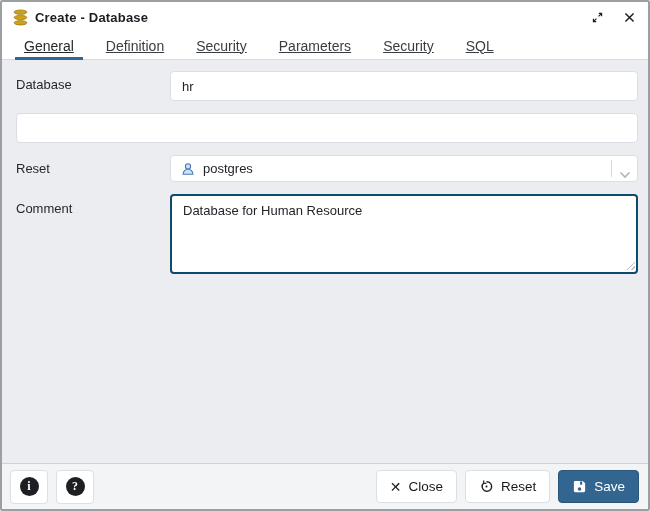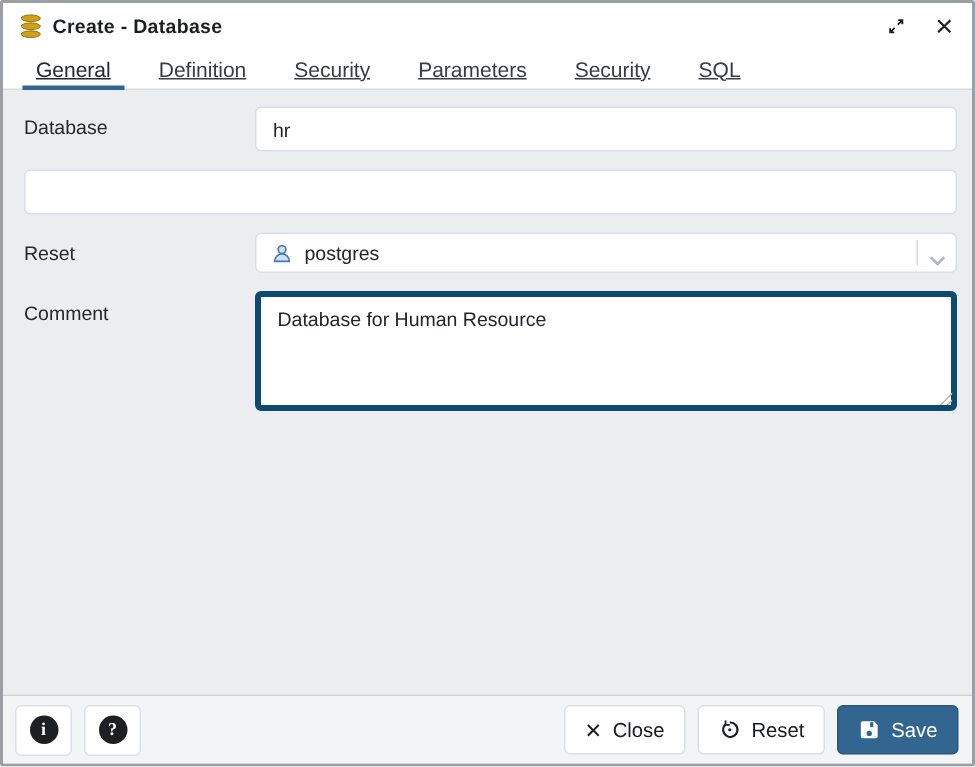--- a/index.html
+++ b/index.html
@@ -33,21 +33,21 @@
     padding:14px 11px;font-family:inherit;font-size:13px;color:#212429;background:#fff;outline:none;}
   
   .select{height:27px;box-sizing:border-box;border:1px solid #dbdfe5;border-radius:4px;background:#fff;
     display:flex;align-items:center;padding:0 6px 0 9px;cursor:pointer;justify-content:space-between;}
   .select .usr{width:16px;height:16px;flex:0 0 auto;}
   .select .sel-val{flex:1;font-size:13px;color:#212429;margin-left:7px;}
   .select .sel-div{width:1px;height:17px;background:#d4d7db;margin-right:7px;}
   .select .chev{width:12px;height:8px;flex:0 0 auto;}
   
   .ta-wrap{position:relative;flex:1;min-width:0;}
-  .ta{width:100%;box-sizing:border-box;height:80px;border:4px solid #0c4a6e;border-radius:4px;
+  .ta{width:100%;box-sizing:border-box;height:80px;border:2px solid #0c4a6e;border-radius:4px;
     padding:7px 11px;font-family:inherit;font-size:13px;color:#212429;background:#fff;outline:none;
     resize:none;display:block;}
   .ta-grip{position:absolute;right:3px;bottom:4px;width:10px;height:10px;pointer-events:none;
     background:repeating-linear-gradient(-45deg,transparent 0 2px,#b9bcc0 2px 3px);
     clip-path:polygon(100% 0,100% 100%,0 100%);}
   
   .footer{height:45px;flex:0 0 45px;background:#f3f4f6;border-top:1px solid #ced2d6;
     display:flex;align-items:center;padding:0 8px;gap:8px;}
   .icon-btn{width:38px;height:34px;background:#fff;border:1px solid #dcdfe4;border-radius:4px;
     display:flex;align-items:center;justify-content:center;cursor:pointer;padding:0;}

